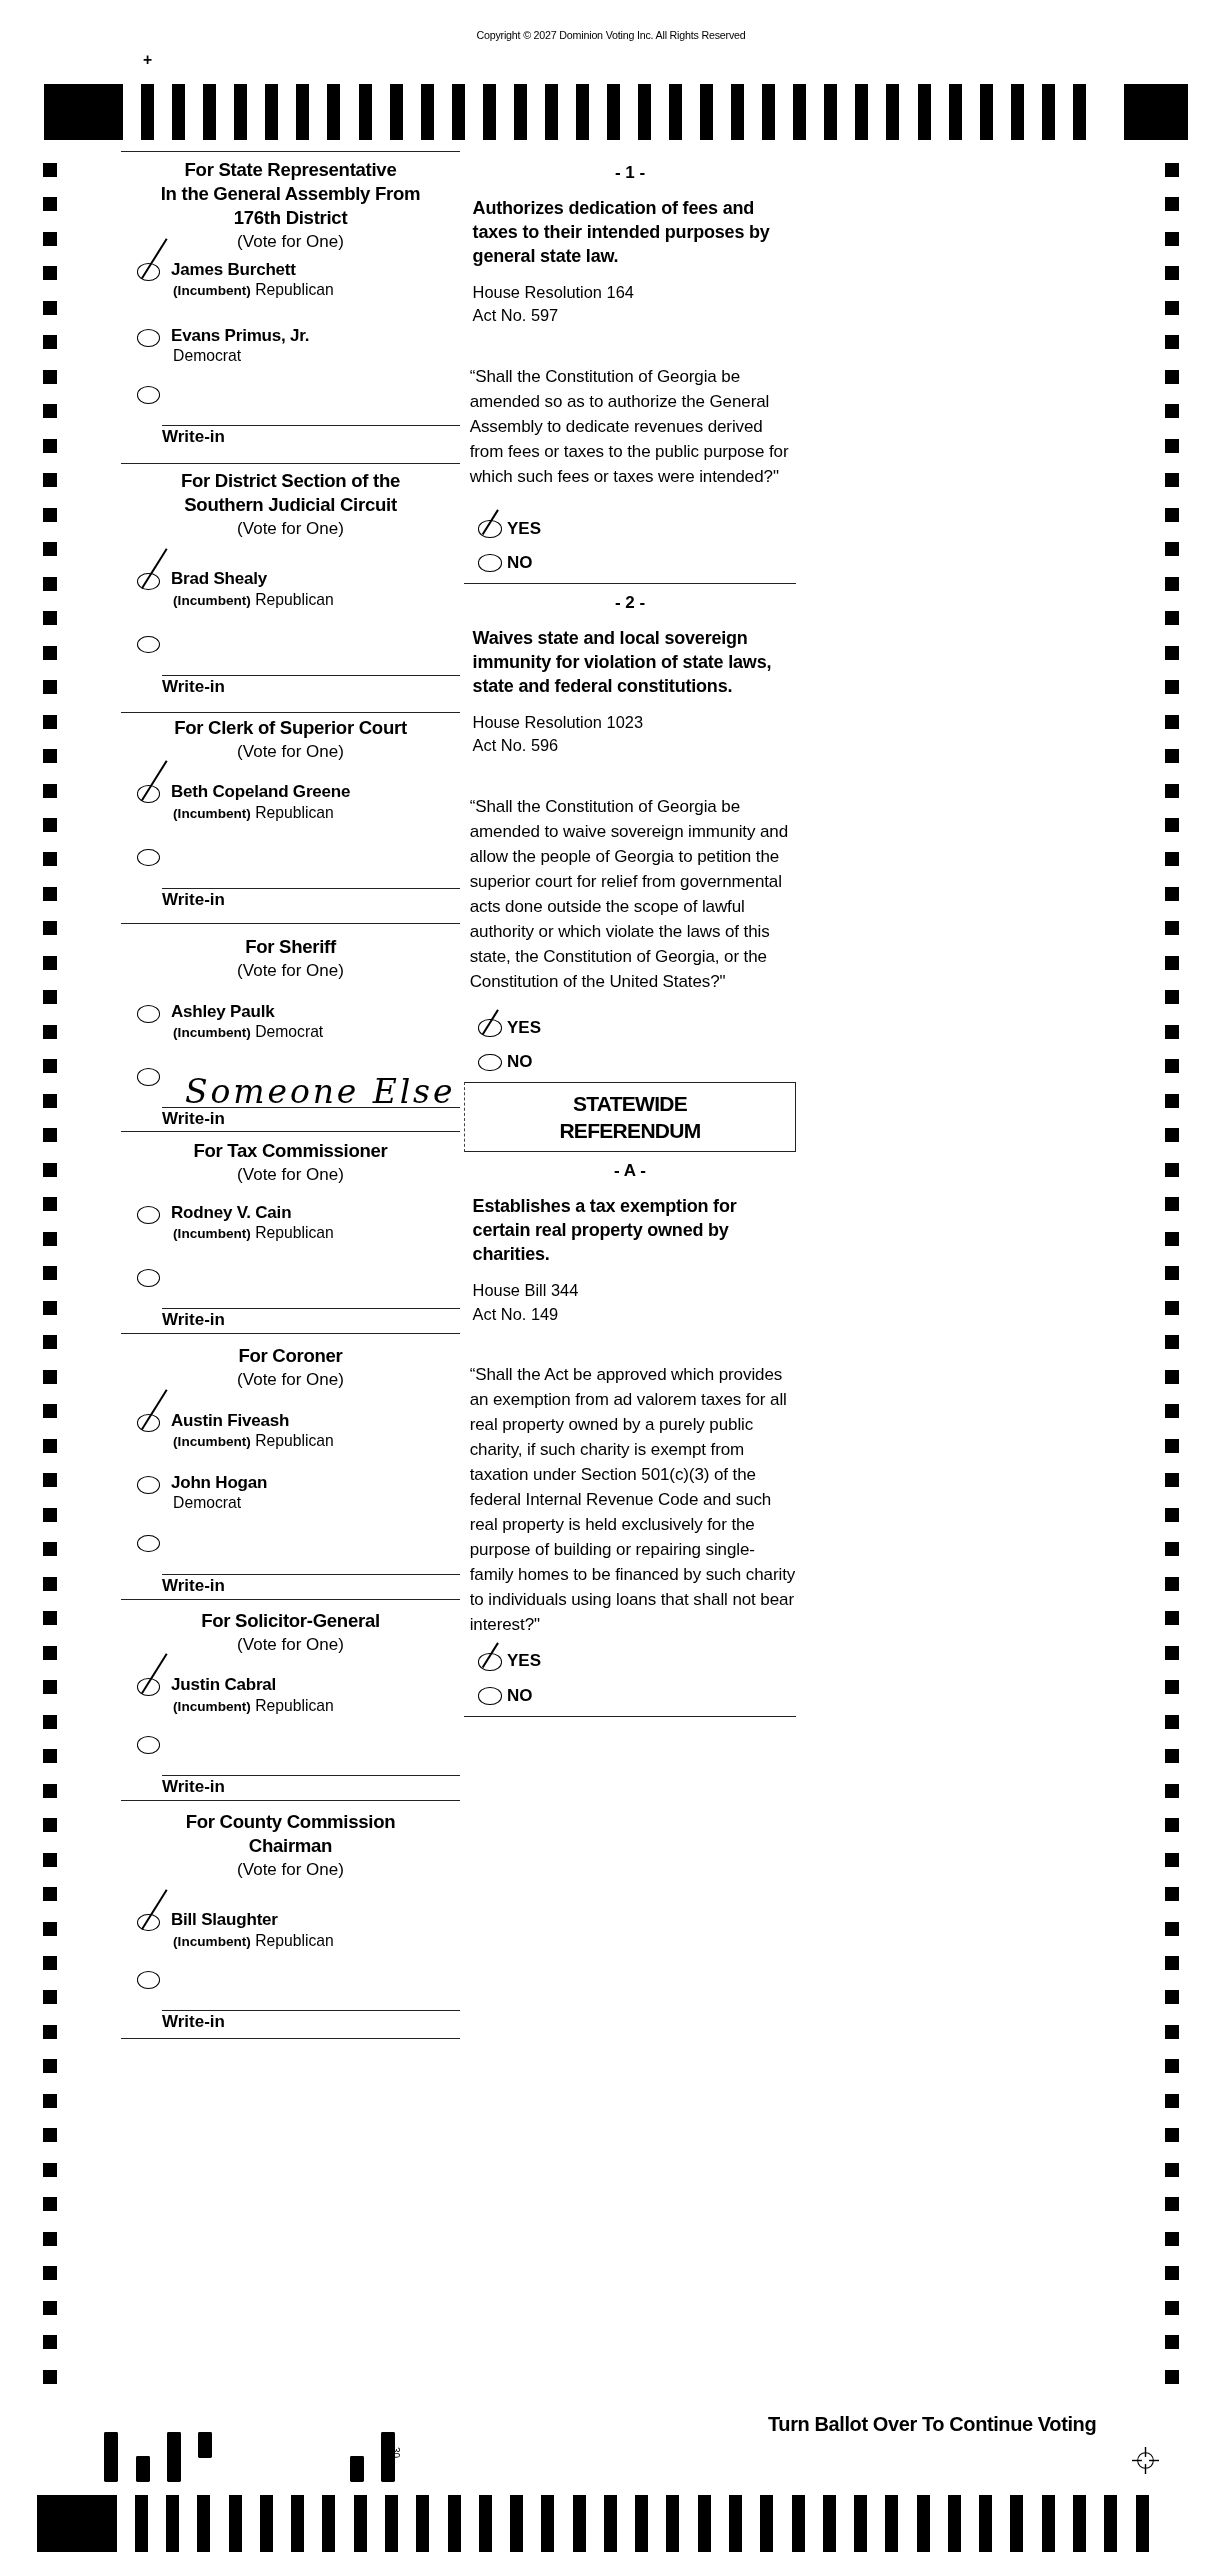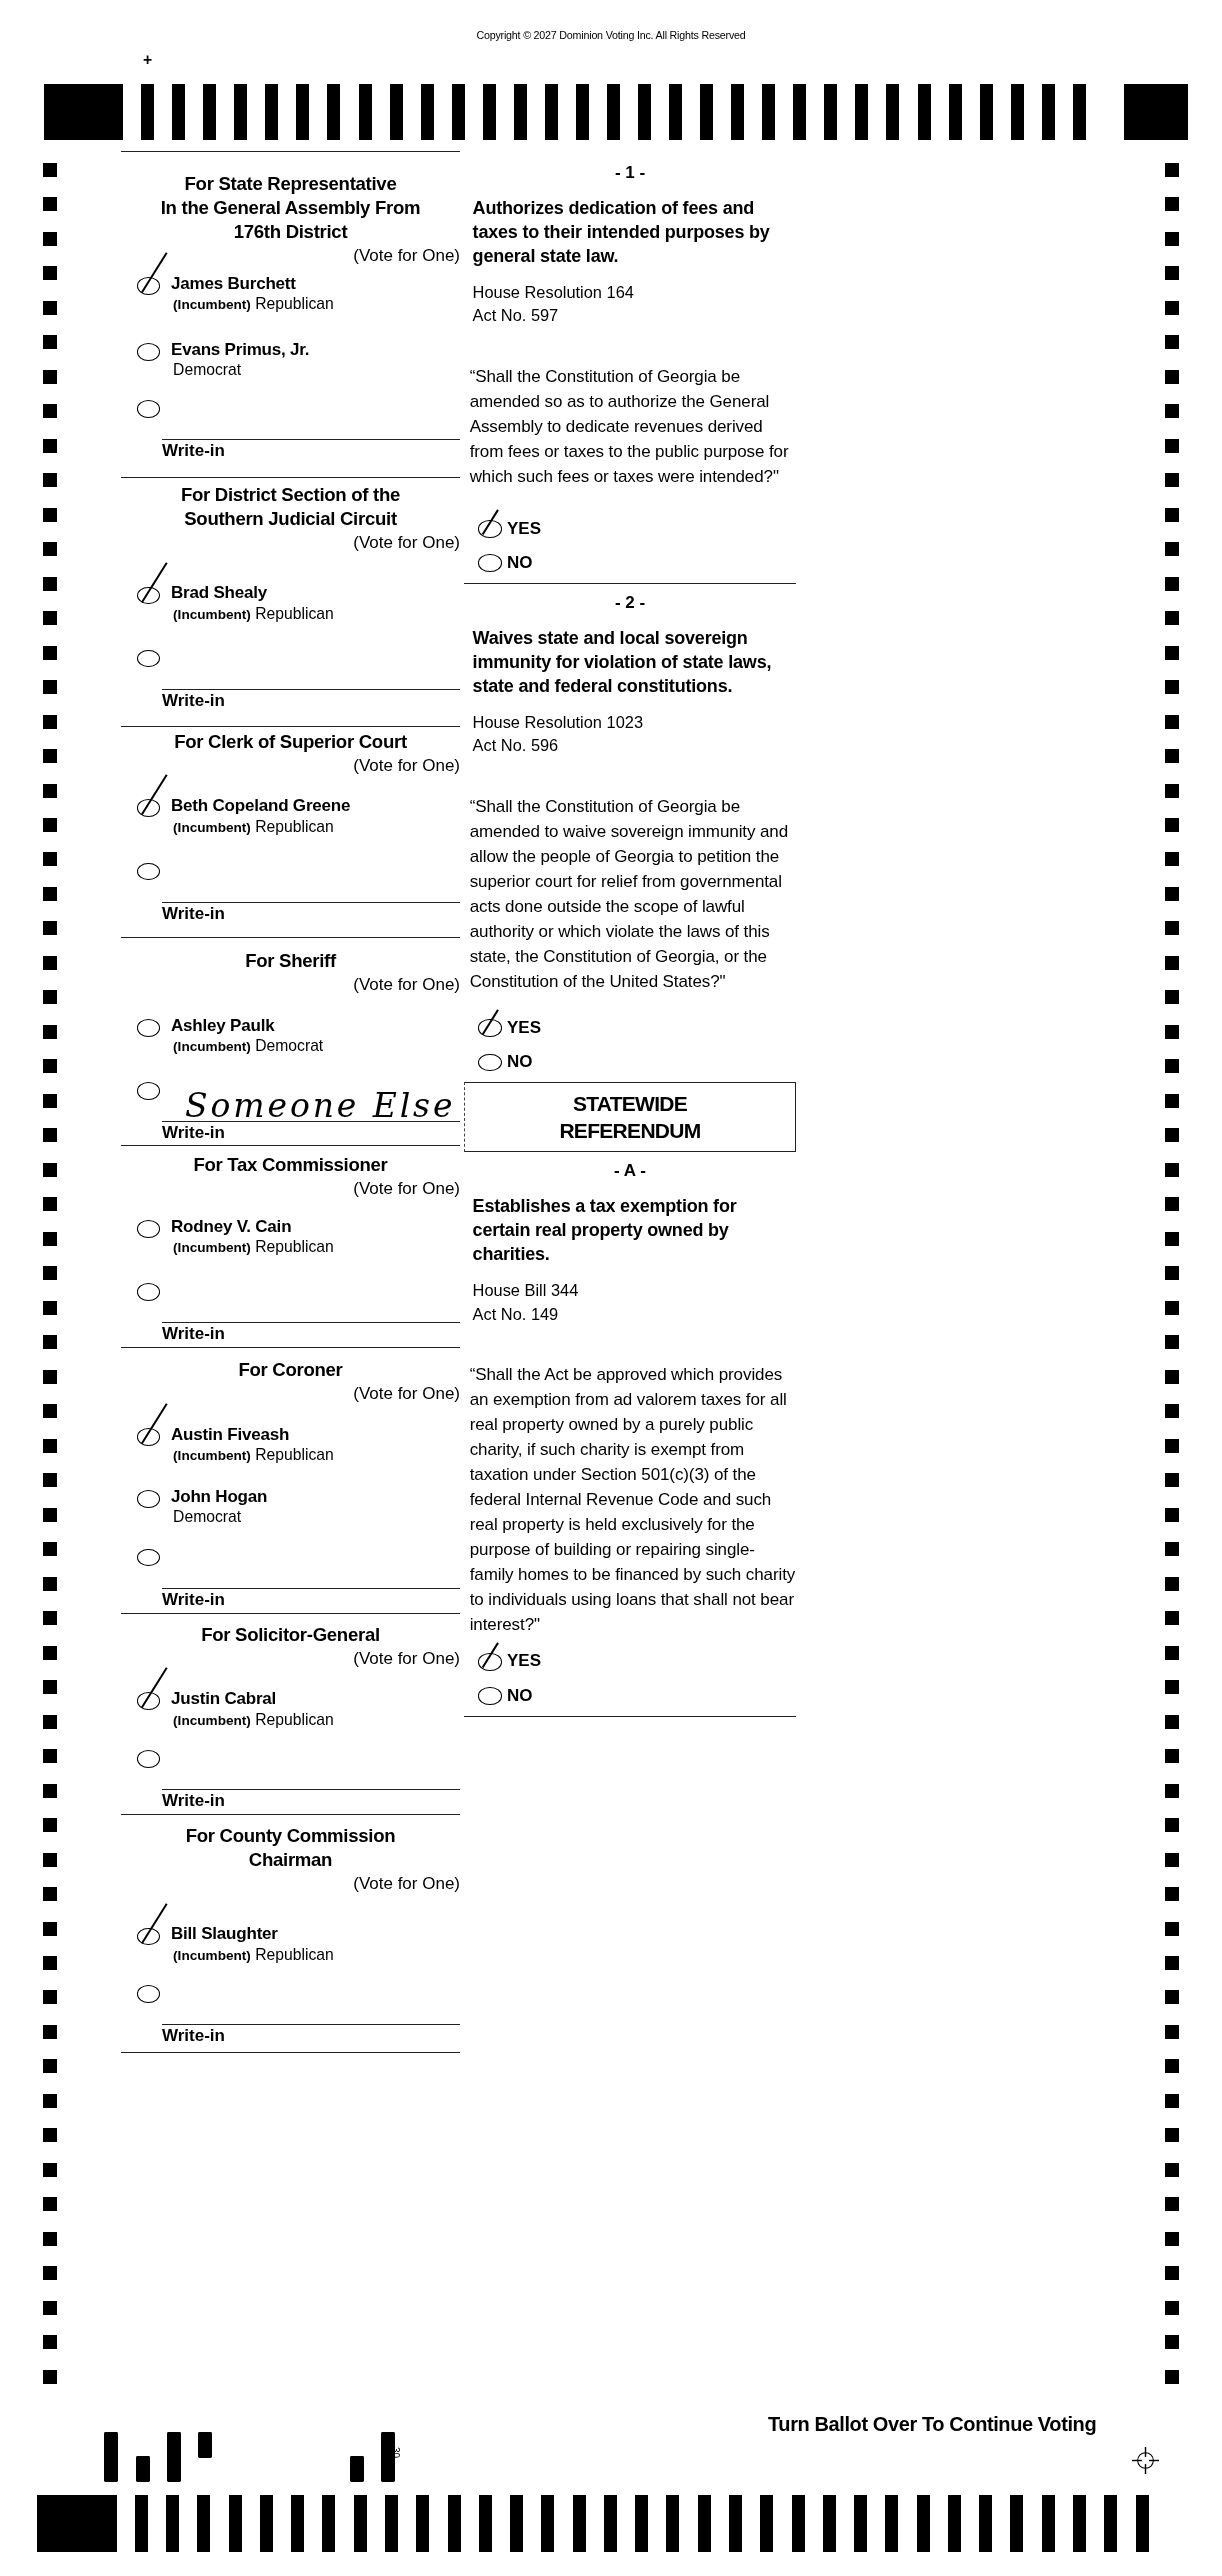--- a/index.html
+++ b/index.html
@@ -10,21 +10,21 @@
   .reg-plus { top:51px; left:143px; font-size:15.7px; font-weight:bold; }
   .timing-top { top:84px; left:44px; width:1144px; height:56px; }
   .timing-bot { top:2495px; left:37px; width:1108px; height:57px; }
   .bar { position:absolute; background:#000; }
   .side-mark { position:absolute; width:14.3px; height:14.3px; background:#000; }
 
   
   .col-left { position:absolute; left:121px; top:151px; width:339px; }
   .contest { position:relative; border-bottom:1.4px solid #222; }
   .contest-title { text-align:center; font-weight:bold; font-size:18.6px; line-height:24px; letter-spacing:-0.3px; }
-  .vote-for { text-align:right; font-size:17px; line-height:23px; }
+  .vote-for { text-align:center; font-size:17px; line-height:23px; }
   .cand { position:relative; padding-left:50px; margin-top:13px; min-height:46px; }
   .oval { position:absolute; left:15.7px; top:4.3px; width:21.4px; height:15.7px; border:1.4px solid #000; border-radius:50%; }
   .oval.marked::after { content:""; position:absolute; left:2.9px; top:-33px; width:2.1px; height:47px;
                         background:#000; transform:rotate(32deg); transform-origin:bottom left; }
   .cand-name { font-weight:bold; font-size:17px; line-height:21.4px; letter-spacing:-0.2px; }
   .cand-party { font-size:15.7px; line-height:20px; padding-left:2.1px; }
   .inc { font-weight:bold; font-size:13.6px; }
   .writein { position:relative; padding-left:50px; margin-top:15.7px; height:50px; }
   .writein .oval { top:0; }
   .writein-line { position:absolute; left:41px; right:0; top:39px; border-top:1.4px solid #222; }
@@ -219,21 +219,21 @@
     <div class="side-mark" style="left: 43px; top: 2301px;"></div>
     <div class="side-mark" style="left: 1165px; top: 2301px;"></div>
     <div class="side-mark" style="left: 43px; top: 2335px;"></div>
     <div class="side-mark" style="left: 1165px; top: 2335px;"></div>
     <div class="side-mark" style="left: 43px; top: 2370px;"></div>
     <div class="side-mark" style="left: 1165px; top: 2370px;"></div>
   </div>
 
 <div class="col-left">
 
-  <div class="contest" style="border-top:1.4px solid #222; padding-top:20px;">
+  <div class="contest" style="border-top:1.4px solid #222; padding-top:6px;">
     <div class="contest-title">
       <div>For State Representative</div>
       <div>In the General Assembly From</div>
       <div>176th District</div>
     </div>
     <div class="vote-for">(Vote for One)</div>
     <div class="cand" style="margin-top:5.7px;">
       <span class="oval marked"></span>
       <div class="cand-name">James Burchett</div>
       <div class="cand-party"><span class="inc">(Incumbent)</span> <span>Republican</span></div>

